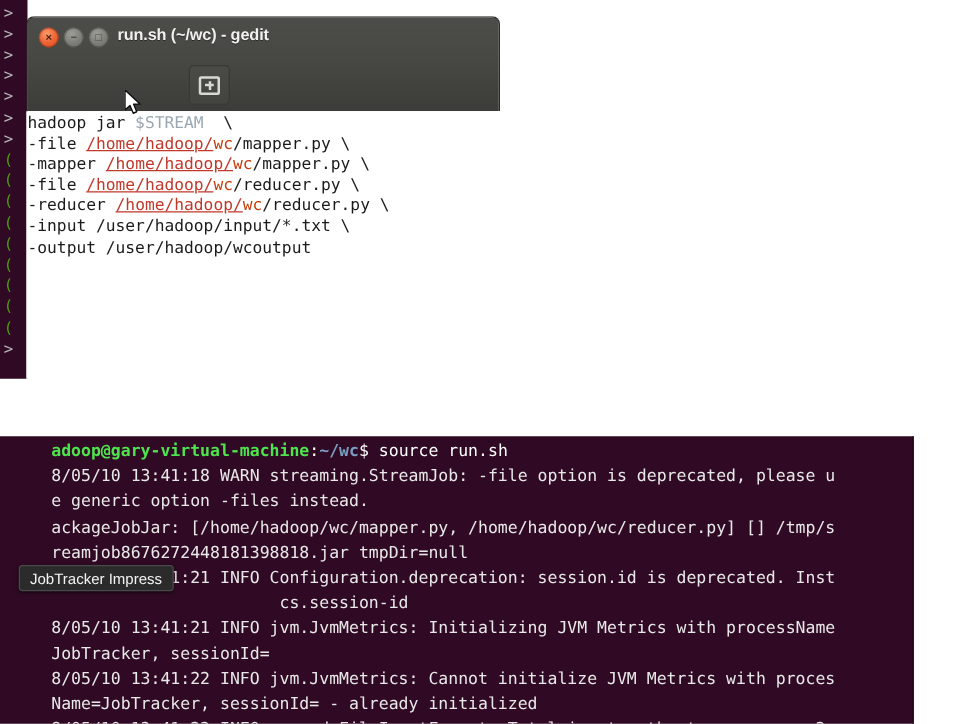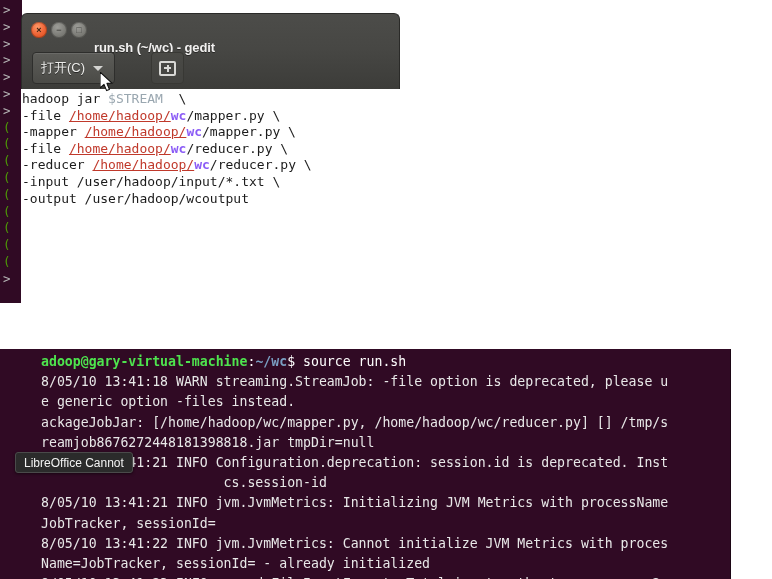--- a/index.html
+++ b/index.html
@@ -108,21 +108,20 @@
   #gedit-title {
     position: absolute;
     left: 72px;
     top: 6px;
     font-size: 13px;
     font-weight: bold;
     color: #f2f1f0;
     letter-spacing: -0.1px;
     text-shadow: 0 1px 0 rgba(0,0,0,.45);
     white-space: nowrap;
-    margin-top: 20px;
   }
 
   
   #gedit-toolbar {
     position: absolute;
     left: 0;
     top: 33px;
     width: 100%;
     height: 43px;
   }
@@ -219,21 +218,21 @@
   #gedit-code {
     font-family: "DejaVu Sans Mono", "Liberation Mono", monospace;
     font-size: 13px;
     line-height: 16.6px;
     color: #1b1b1b;
     white-space: pre;
     padding: 2px 0 0 1px;
   }
   #gedit-code .var   { color: #9aa7b0; }
   #gedit-code .path  { color: #c0392b; text-decoration: underline; }
-  #gedit-code .wc    { color: #8b5cf6; font-weight: bold; }
+  #gedit-code .wc    { color: #c2410c; font-weight: normal; }
   #gedit-code .plain { color: #1b1b1b; }
 
   
   #terminal-window {
     position: absolute;
     left: 0px;
     top: 349px;
     width: 731px;
     height: 251px;
     background: #300a24;
@@ -295,40 +294,36 @@
         <div class="winbtn min">
           <span class="glyph">−</span>
         </div>
         <div class="winbtn max">
           <span class="glyph">□</span>
         </div>
         <div id="gedit-title">run.sh (~/wc) - gedit</div>
       </div>
 
       <div id="gedit-toolbar">
-        <div id="open-button">
-          <span id="open-button-label">打开(C)</span>
-          <span id="open-chevron"></span>
-        </div>
         <div id="newtab-button">
           <span id="newtab-icon"></span>
         </div>
       </div>
     </div>
 
     <svg id="mouse-cursor" viewBox="0 0 14 21">
       <polygon points="0,0 0,16 4,12.4 6.6,18.6 9.4,17.4 6.9,11.4 12,11.2" fill="#ffffff" stroke="#101010" stroke-width="1.1" stroke-linejoin="round"></polygon>
     </svg>
   </div>
 
   <div id="gedit-doc">
     <div id="gedit-code"><div><span class="plain">hadoop jar </span><span class="var">$STREAM</span><span class="plain">  \</span></div><div><span class="plain">-file </span><span class="path">/home/hadoop/</span><span class="wc">wc</span><span class="plain">/mapper.py \</span></div><div><span class="plain">-mapper </span><span class="path">/home/hadoop/</span><span class="wc">wc</span><span class="plain">/mapper.py \</span></div><div><span class="plain">-file </span><span class="path">/home/hadoop/</span><span class="wc">wc</span><span class="plain">/reducer.py \</span></div><div><span class="plain">-reducer </span><span class="path">/home/hadoop/</span><span class="wc">wc</span><span class="plain">/reducer.py \</span></div><div><span class="plain">-input /user/hadoop/input/*.txt \</span></div><div><span class="plain">-output /user/hadoop/wcoutput</span></div></div>
   </div>
 
   <div id="terminal-window">
     <div id="terminal-body"><div><span class="user">adoop@gary-virtual-machine</span><span class="wht">:</span><span class="pathc">~/wc</span><span class="wht">$ source run.sh</span></div><div><span class="out">8/05/10 13:41:18 WARN streaming.StreamJob: -file option is deprecated, please u</span></div><div><span class="out">e generic option -files instead.</span></div><div><span class="out">ackageJobJar: [/home/hadoop/wc/mapper.py, /home/hadoop/wc/reducer.py] [] /tmp/s</span></div><div><span class="out">reamjob8676272448181398818.jar tmpDir=null</span></div><div><span class="out">8/05/10 13:41:21 INFO Configuration.deprecation: session.id is deprecated. Inst</span></div><div><span class="out">                       cs.session-id</span></div><div><span class="out">8/05/10 13:41:21 INFO jvm.JvmMetrics: Initializing JVM Metrics with processName</span></div><div><span class="out">JobTracker, sessionId=</span></div><div><span class="out">8/05/10 13:41:22 INFO jvm.JvmMetrics: Cannot initialize JVM Metrics with proces</span></div><div><span class="out">Name=JobTracker, sessionId= - already initialized</span></div><div><span class="out">8/05/10 13:41:23 INFO mapred.FileInputFormat: Total input paths to process : 2</span></div></div>
   </div>
 
   <div id="impress-tooltip">
-    <span id="impress-tooltip-label">LibreOffice Cannot</span>
+    <span id="impress-tooltip-label">JobTracker Impress</span>
   </div>
 
 </div>
 
 </body></html>

